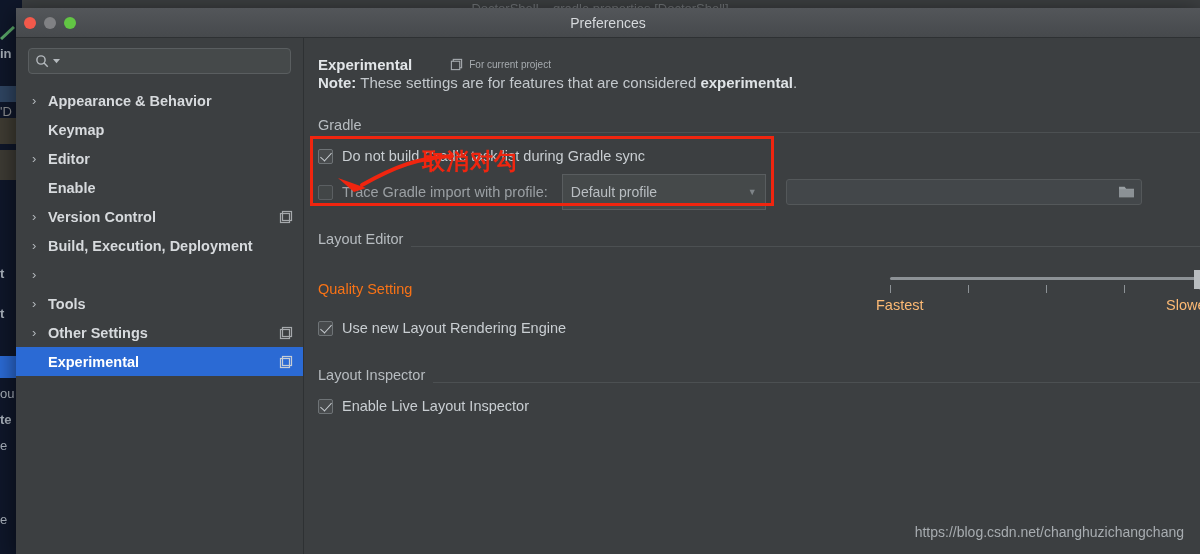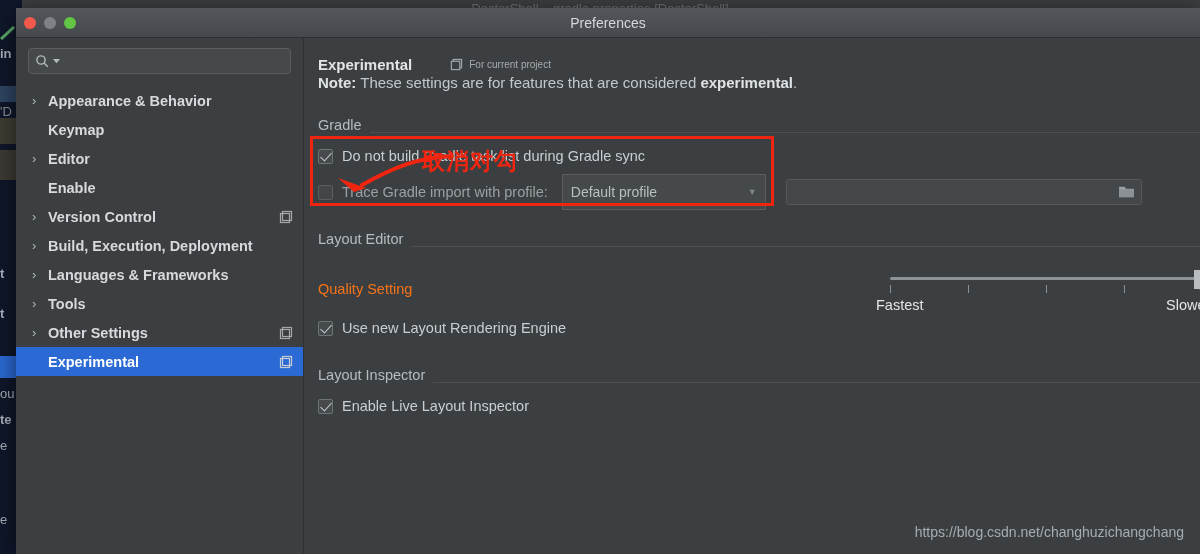--- a/index.html
+++ b/index.html
@@ -200,21 +200,21 @@
     background: #b9bdc0;
   }
   #slider-thumb::after {
     content: ""; position: absolute; left: 0; top: 13px;
     border-left: 8.5px solid transparent;
     border-right: 8.5px solid transparent;
     border-top: 9px solid #b9bdc0;
   }
   .end-label {
     position: absolute; top: 32px;
-    color: #e5e5e5; font-size: 14.5px; white-space: nowrap;
+    color: #fdba74; font-size: 14.5px; white-space: nowrap;
   }
   #lbl-fastest { left: 0px; }
   #lbl-slowest { left: 290px; }
 
   
   #annot-box {
     position: absolute;
     left: 310px; top: 136px; width: 464px; height: 70px;
     border: 3px solid #f0250f;
     pointer-events: none;
@@ -307,21 +307,20 @@
               <rect x="3.5" y="1.5" width="9" height="9" stroke="#cfd3d6" stroke-width="1.2" fill="none"></rect>
               <rect x="1.5" y="3.5" width="9" height="9" stroke="#cfd3d6" stroke-width="1.2" fill="none"></rect>
             </svg>
           </div>
           <div class="tree-item">
             <span class="arrow">›</span>
             <span class="lbl">Build, Execution, Deployment</span>
           </div>
           <div class="tree-item">
             <span class="arrow">›</span>
-            <span class="lbl">Languages &amp; Frameworks</span>
           </div>
           <div class="tree-item">
             <span class="arrow">›</span>
             <span class="lbl">Tools</span>
           </div>
           <div class="tree-item">
             <span class="arrow">›</span>
             <span class="lbl">Other Settings</span>
             <svg class="scope-icon" viewBox="0 0 14 14">
               <rect x="3.5" y="1.5" width="9" height="9" stroke="#cfd3d6" stroke-width="1.2" fill="none"></rect>

